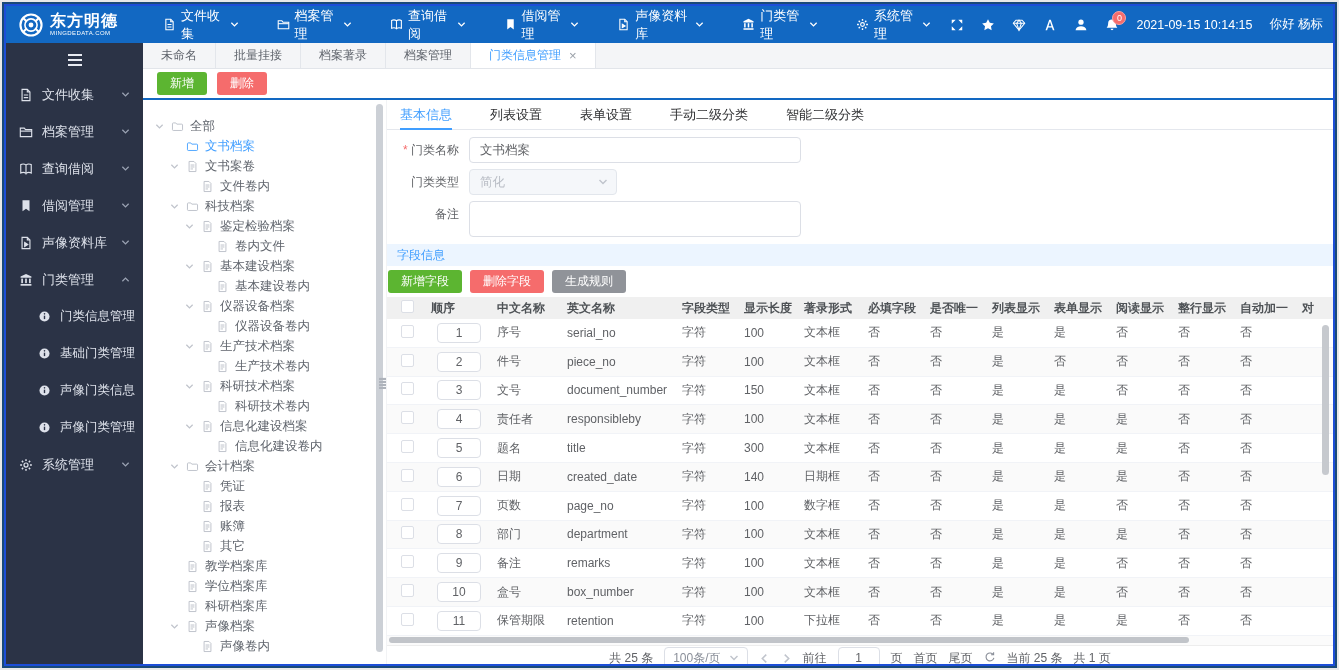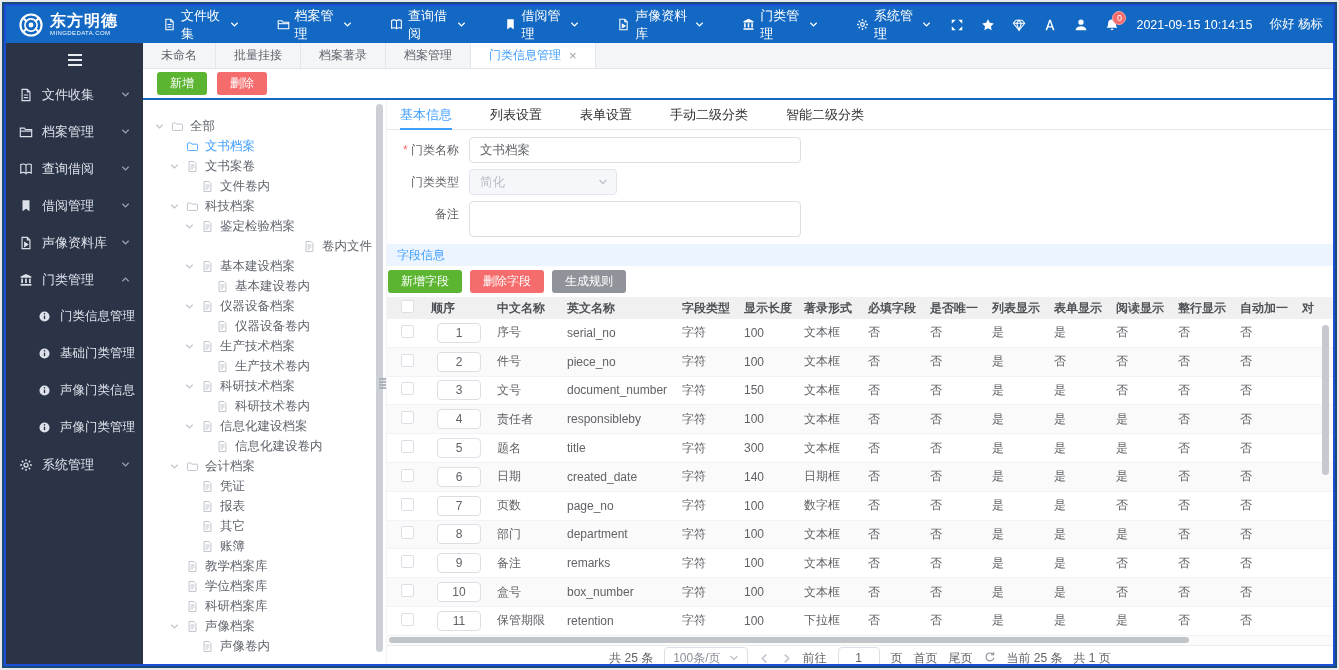--- a/index.html
+++ b/index.html
@@ -541,21 +541,21 @@
                   </svg>
                 </span>
                 <span class="ticon" style="display: inline-flex;">
                   <svg viewBox="0 0 16 16" fill="none" stroke="currentColor" stroke-width="1.1">
                     <path d="M3.8 1.8h6l2.4 2.4v10H3.8z"></path>
                     <path d="M5.6 6.2h4.8M5.6 8.6h4.8M5.6 11h3"></path>
                   </svg>
                 </span>
                 <span>鉴定检验档案</span>
               </div>
-              <div class="tree-item" style="padding-left: 49px; justify-content: flex-end;">
+              <div class="tree-item" style="padding-left: 49px;">
                 <span class="tchev"></span>
                 <span class="ticon" style="display: inline-flex;">
                   <svg viewBox="0 0 16 16" fill="none" stroke="currentColor" stroke-width="1.1">
                     <path d="M3.8 1.8h6l2.4 2.4v10H3.8z"></path>
                     <path d="M5.6 6.2h4.8M5.6 8.6h4.8M5.6 11h3"></path>
                   </svg>
                 </span>
                 <span>卷内文件</span>
               </div>
               <div class="tree-item" style="padding-left: 34px;">
@@ -712,31 +712,31 @@
                 <span>报表</span>
               </div>
               <div class="tree-item" style="padding-left: 34px;">
                 <span class="tchev"></span>
                 <span class="ticon" style="display: inline-flex;">
                   <svg viewBox="0 0 16 16" fill="none" stroke="currentColor" stroke-width="1.1">
                     <path d="M3.8 1.8h6l2.4 2.4v10H3.8z"></path>
                     <path d="M5.6 6.2h4.8M5.6 8.6h4.8M5.6 11h3"></path>
                   </svg>
                 </span>
+                <span>账簿</span>
+              </div>
+              <div class="tree-item" style="padding-left: 34px;">
+                <span class="tchev"></span>
+                <span class="ticon" style="display: inline-flex;">
+                  <svg viewBox="0 0 16 16" fill="none" stroke="currentColor" stroke-width="1.1">
+                    <path d="M3.8 1.8h6l2.4 2.4v10H3.8z"></path>
+                    <path d="M5.6 6.2h4.8M5.6 8.6h4.8M5.6 11h3"></path>
+                  </svg>
+                </span>
                 <span>其它</span>
-              </div>
-              <div class="tree-item" style="padding-left: 34px;">
-                <span class="tchev"></span>
-                <span class="ticon" style="display: inline-flex;">
-                  <svg viewBox="0 0 16 16" fill="none" stroke="currentColor" stroke-width="1.1">
-                    <path d="M3.8 1.8h6l2.4 2.4v10H3.8z"></path>
-                    <path d="M5.6 6.2h4.8M5.6 8.6h4.8M5.6 11h3"></path>
-                  </svg>
-                </span>
-                <span>账簿</span>
               </div>
               <div class="tree-item" style="padding-left: 19px;">
                 <span class="tchev"></span>
                 <span class="ticon" style="display: inline-flex;">
                   <svg viewBox="0 0 16 16" fill="none" stroke="currentColor" stroke-width="1.1">
                     <path d="M3.8 1.8h6l2.4 2.4v10H3.8z"></path>
                     <path d="M5.6 6.2h4.8M5.6 8.6h4.8M5.6 11h3"></path>
                   </svg>
                 </span>
                 <span>教学档案库</span>

